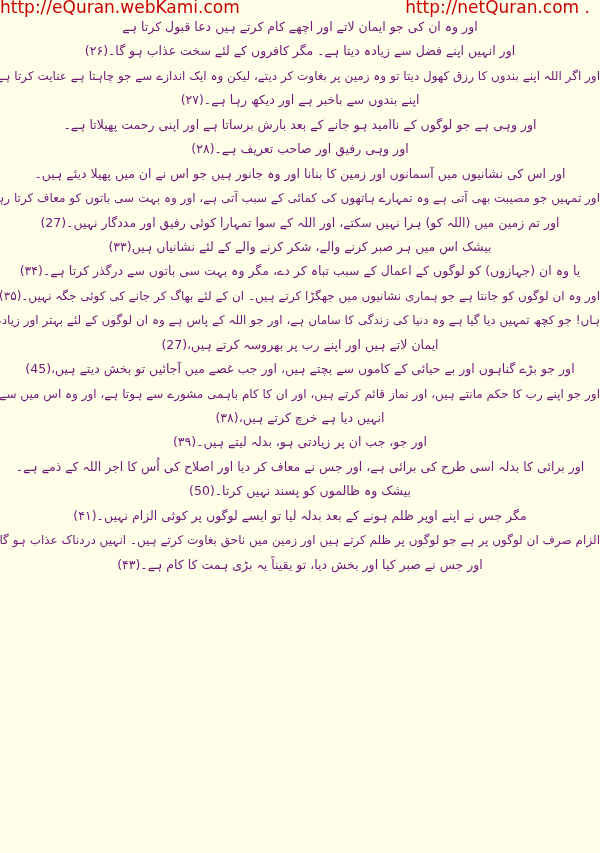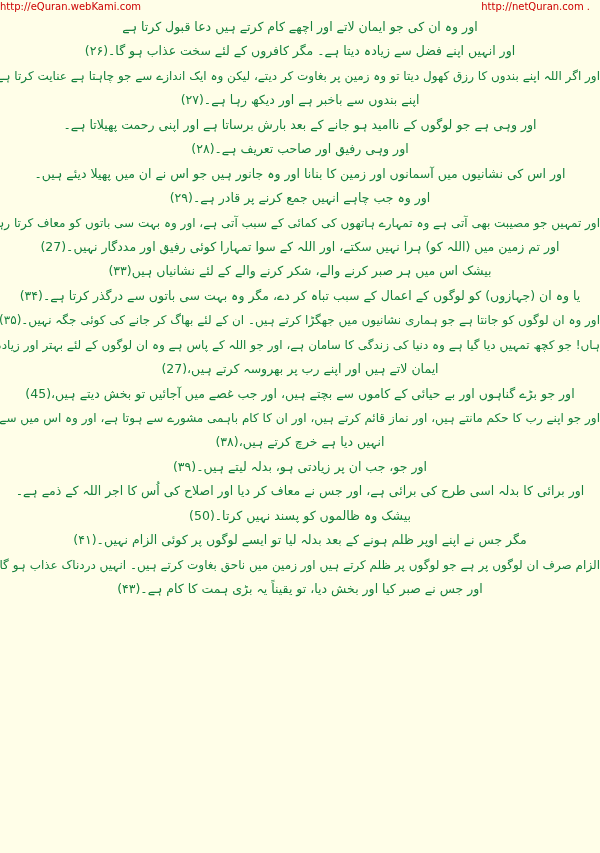--- a/index.html
+++ b/index.html
@@ -18,21 +18,21 @@
       position: absolute;
       top: 0;
       left: 0;
       width: 600px;
       height: 15px;
     }
     .url {
       position: absolute;
       top: 0;
       font-family: "DejaVu Sans", sans-serif;
-      font-size: 10px;
+      font-size: 17px;
       line-height: 14px;
       color: #cc0000;
       text-decoration: none;
       white-space: nowrap;
     }
     .url-left { left: 0; }
     .url-right { right: 10px; }
     .text-body {
       position: absolute;
       top: 15px;
@@ -40,21 +40,21 @@
       width: 600px;
       direction: rtl;
       text-align: center;
     }
     .verse-line {
       display: block;
       height: 24.45px;
       line-height: 24.45px;
       font-family: "DejaVu Sans", sans-serif;
       font-size: 12.5px;
-      color: #15803d;
+      color: #701a75;
       white-space: nowrap;
       overflow: hidden;
       unicode-bidi: plaintext;
     }
     .verse-line.wide {
       font-size: 12px;
       letter-spacing: -0.2px;
     }
   </style>
 </head>
@@ -66,21 +66,20 @@
 </div>
 
 <div class="text-body">
   <span class="verse-line">اور وہ ان کی جو ایمان لاتے اور اچھے کام کرتے ہیں دعا قبول کرتا ہے</span>
   <span class="verse-line">اور انہیں اپنے فضل سے زیادہ دیتا ہے۔ مگر کافروں کے لئے سخت عذاب ہو گا۔(۲۶)</span>
   <span class="verse-line wide">اور اگر اللہ اپنے بندوں کا رزق کھول دیتا تو وہ زمین پر بغاوت کر دیتے، لیکن وہ ایک اندازے سے جو چاہتا ہے عنایت کرتا ہے۔ بیشک وہ</span>
   <span class="verse-line">اپنے بندوں سے باخبر ہے اور دیکھ رہا ہے۔(۲۷)</span>
   <span class="verse-line">اور وہی ہے جو لوگوں کے ناامید ہو جانے کے بعد بارش برساتا ہے اور اپنی رحمت پھیلاتا ہے۔</span>
   <span class="verse-line">اور وہی رفیق اور صاحب تعریف ہے۔(۲۸)</span>
   <span class="verse-line">اور اس کی نشانیوں میں آسمانوں اور زمین کا بنانا اور وہ جانور ہیں جو اس نے ان میں پھیلا دیئے ہیں۔</span>
-  <span class="verse-line">اور وہ جب چاہے انہیں جمع کرنے پر قادر ہے۔(۲۹)</span>
   <span class="verse-line wide">اور تمہیں جو مصیبت بھی آتی ہے وہ تمہارے ہاتھوں کی کمائی کے سبب آتی ہے، اور وہ بہت سی باتوں کو معاف کرتا رہتا ہے۔(۳۰)</span>
   <span class="verse-line">اور تم زمین میں (اللہ کو) ہرا نہیں سکتے، اور اللہ کے سوا تمہارا کوئی رفیق اور مددگار نہیں۔(27)</span>
   <span class="verse-line">بیشک اس میں ہر صبر کرنے والے، شکر کرنے والے کے لئے نشانیاں ہیں(۳۳)</span>
   <span class="verse-line">یا وہ ان (جہازوں) کو لوگوں کے اعمال کے سبب تباہ کر دے، مگر وہ بہت سی باتوں سے درگذر کرتا ہے۔(۳۴)</span>
   <span class="verse-line wide">اور وہ ان لوگوں کو جانتا ہے جو ہماری نشانیوں میں جھگڑا کرتے ہیں۔ ان کے لئے بھاگ کر جانے کی کوئی جگہ نہیں۔(۳۵)</span>
   <span class="verse-line wide">ہاں! جو کچھ تمہیں دیا گیا ہے وہ دنیا کی زندگی کا سامان ہے، اور جو اللہ کے پاس ہے وہ ان لوگوں کے لئے بہتر اور زیادہ پائیدار ہے جو</span>
   <span class="verse-line">ایمان لاتے ہیں اور اپنے رب پر بھروسہ کرتے ہیں،(27)</span>
   <span class="verse-line">اور جو بڑے گناہوں اور بے حیائی کے کاموں سے بچتے ہیں، اور جب غصے میں آجائیں تو بخش دیتے ہیں،(45)</span>
   <span class="verse-line wide">اور جو اپنے رب کا حکم مانتے ہیں، اور نماز قائم کرتے ہیں، اور ان کا کام باہمی مشورے سے ہوتا ہے، اور وہ اس میں سے جو ہم نے</span>
   <span class="verse-line">انہیں دیا ہے خرچ کرتے ہیں،(۳۸)</span>

